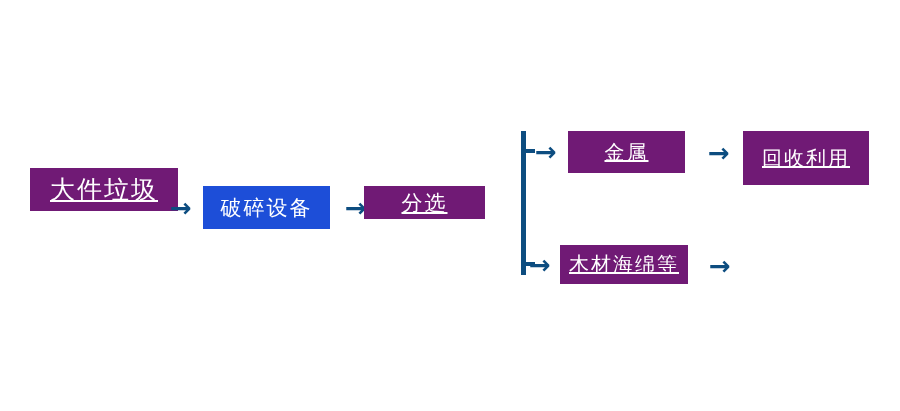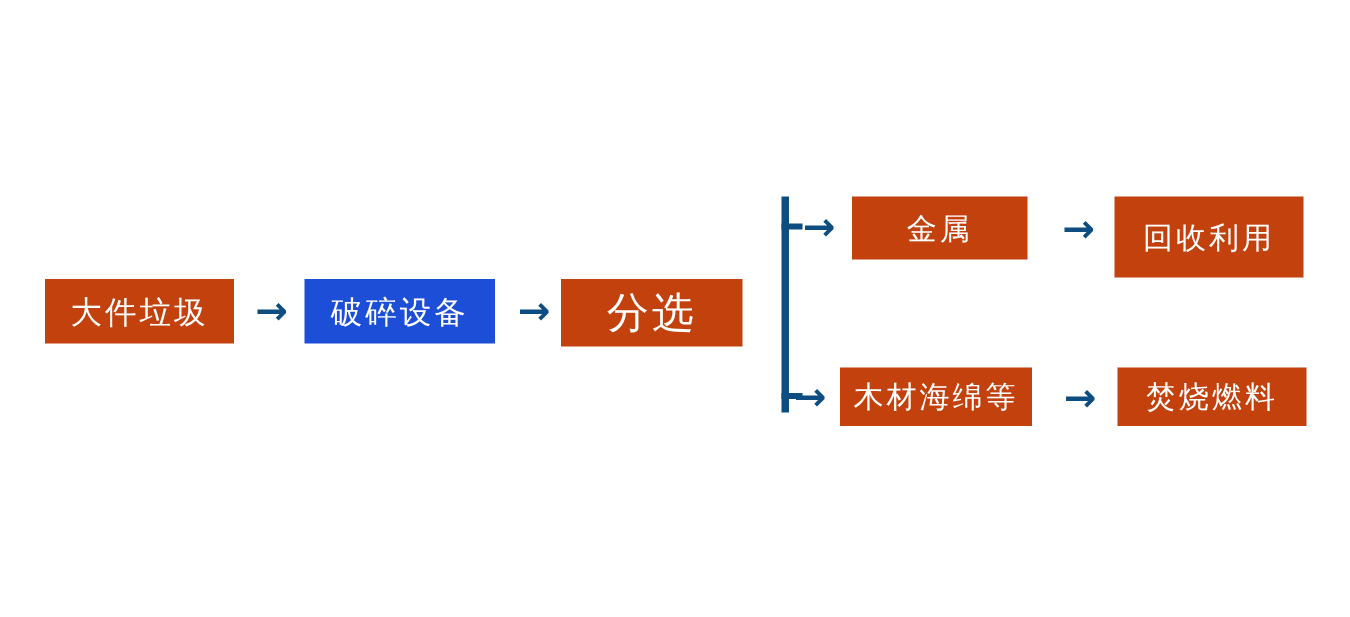--- a/index.html
+++ b/index.html
@@ -25,21 +25,21 @@
     position: absolute;
     box-sizing: border-box;
     display: flex;
     align-items: center;
     justify-content: center;
     color: #ffffff;
     letter-spacing: 2px;
     white-space: nowrap;
     font-weight: 400;
   }
-  .node.blue  { background: #c2410c; }
+  .node.blue  { background: #701a75; text-decoration: underline; }
   .node.red   { background: #1d4ed8; }
 
   
   .arrow {
     position: absolute;
     color: #0d4d80;
     font-size: 26px;
     line-height: 1;
     display: flex;
     align-items: center;
@@ -52,23 +52,23 @@
   .trunk {
     position: absolute;
     background: #0d4d80;
   }
   .branch-stub {
     position: absolute;
     background: #0d4d80;
   }
 
   
-  #node-bulky     { left: 30px;  top: 186px; width: 126px; height: 43px; font-size: 21px; }
+  #node-bulky     { left: 30px;  top: 168px; width: 148px; height: 43px; font-size: 25px; }
   #node-crusher   { left: 203px; top: 186px; width: 127px; height: 43px; font-size: 21px; }
-  #node-sorting   { left: 374px; top: 186px; width: 121px; height: 45px; font-size: 28px; }
+  #node-sorting   { left: 364px; top: 186px; width: 121px; height: 33px; font-size: 21px; }
   #node-metal     { left: 568px; top: 131px; width: 117px; height: 42px; font-size: 20px; }
   #node-recycle   { left: 743px; top: 131px; width: 126px; height: 54px; font-size: 20px; }
   #node-wood      { left: 560px; top: 245px; width: 128px; height: 39px; font-size: 20px; }
   #node-burn      { left: 745px; top: 245px; width: 126px; height: 39px; font-size: 20px; }
 
   #arrow-1 { left: 161px; top: 193px; width: 40px; height: 30px; }
   #arrow-2 { left: 336px; top: 193px; width: 40px; height: 30px; }
   #arrow-3 { left: 699px; top: 138px; width: 40px; height: 30px; }
   #arrow-4 { left: 700px; top: 251px; width: 40px; height: 30px; }
   #arrow-branch-top { left: 528px; top: 137px; width: 36px; height: 30px; }
@@ -116,17 +116,14 @@
   <div class="node blue" id="node-recycle">
     <span>回收利用</span>
   </div>
 
   <div class="node blue" id="node-wood">
     <span>木材海绵等</span>
   </div>
 
   <div class="arrow" id="arrow-4">→</div>
 
-  <div class="node blue" id="node-burn">
-    <span>焚烧燃料</span>
-  </div>
 
 </div>
 
 </body></html>

